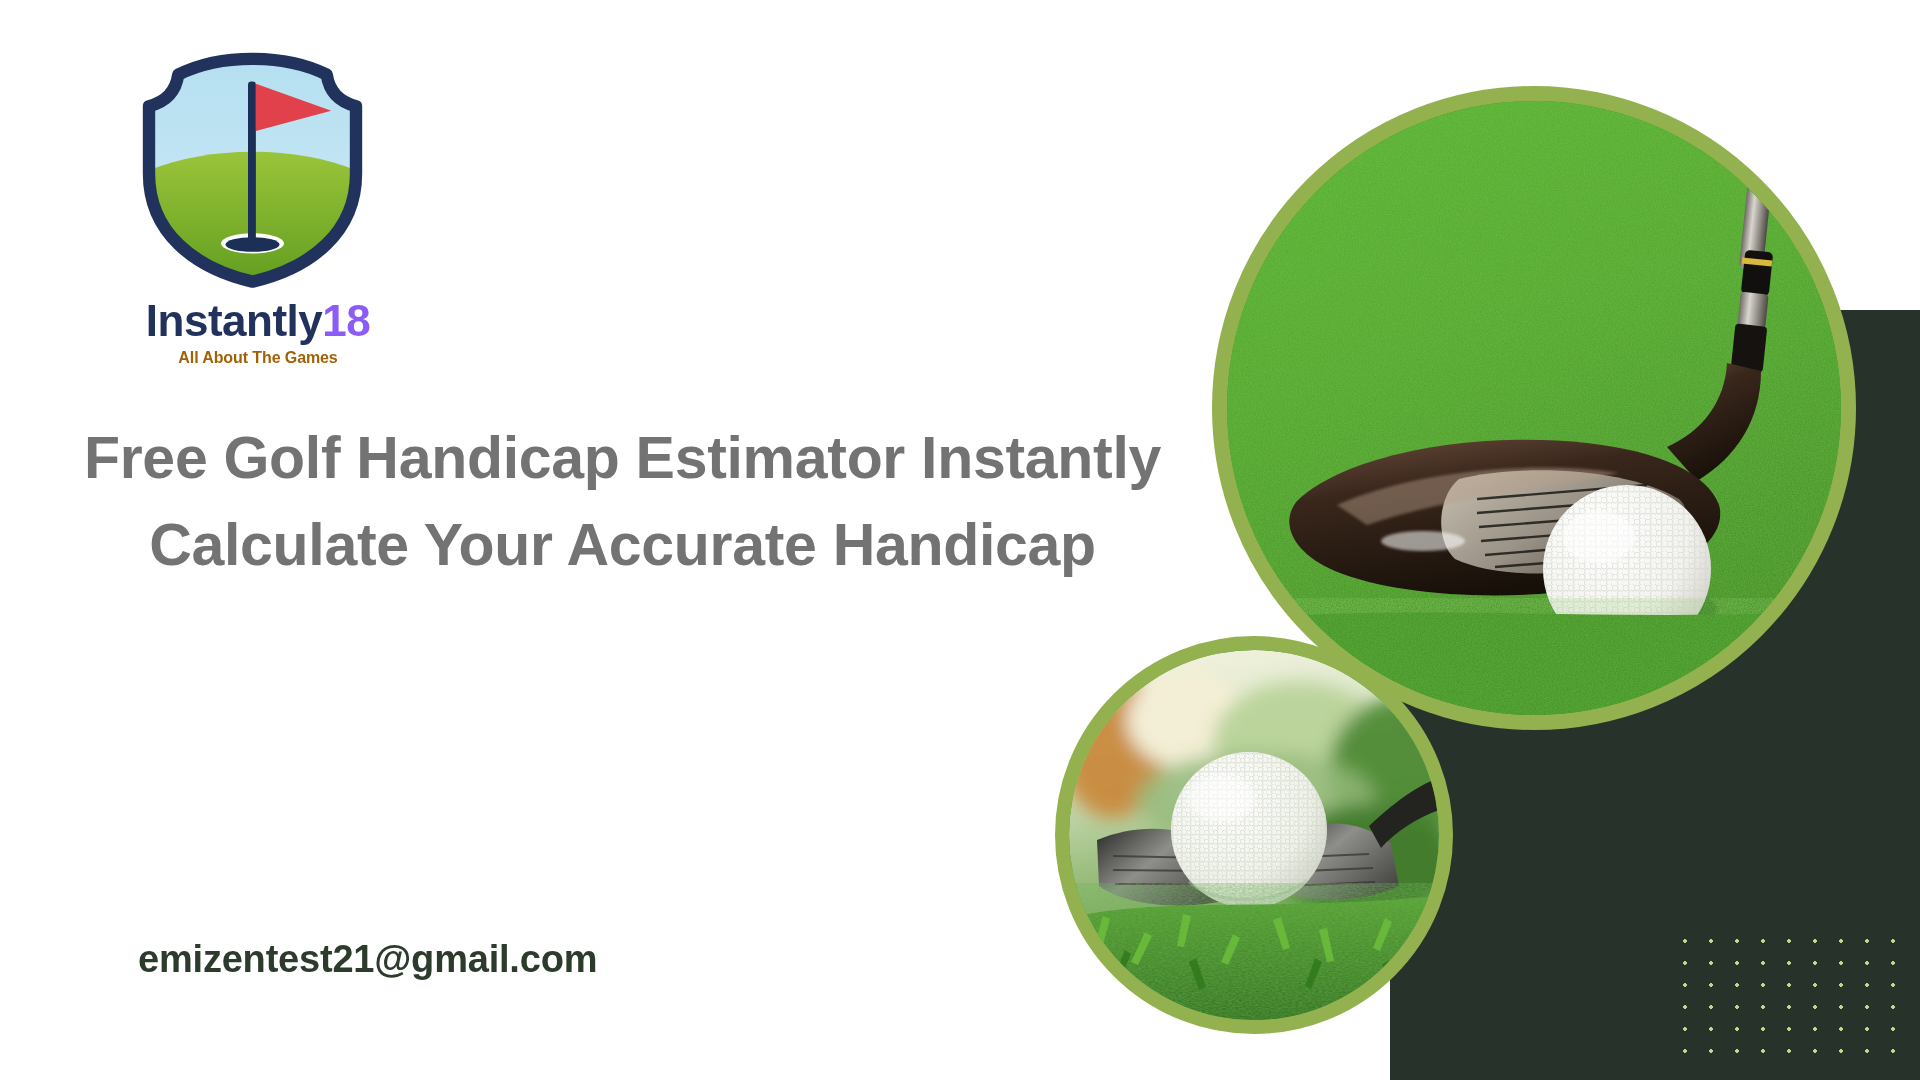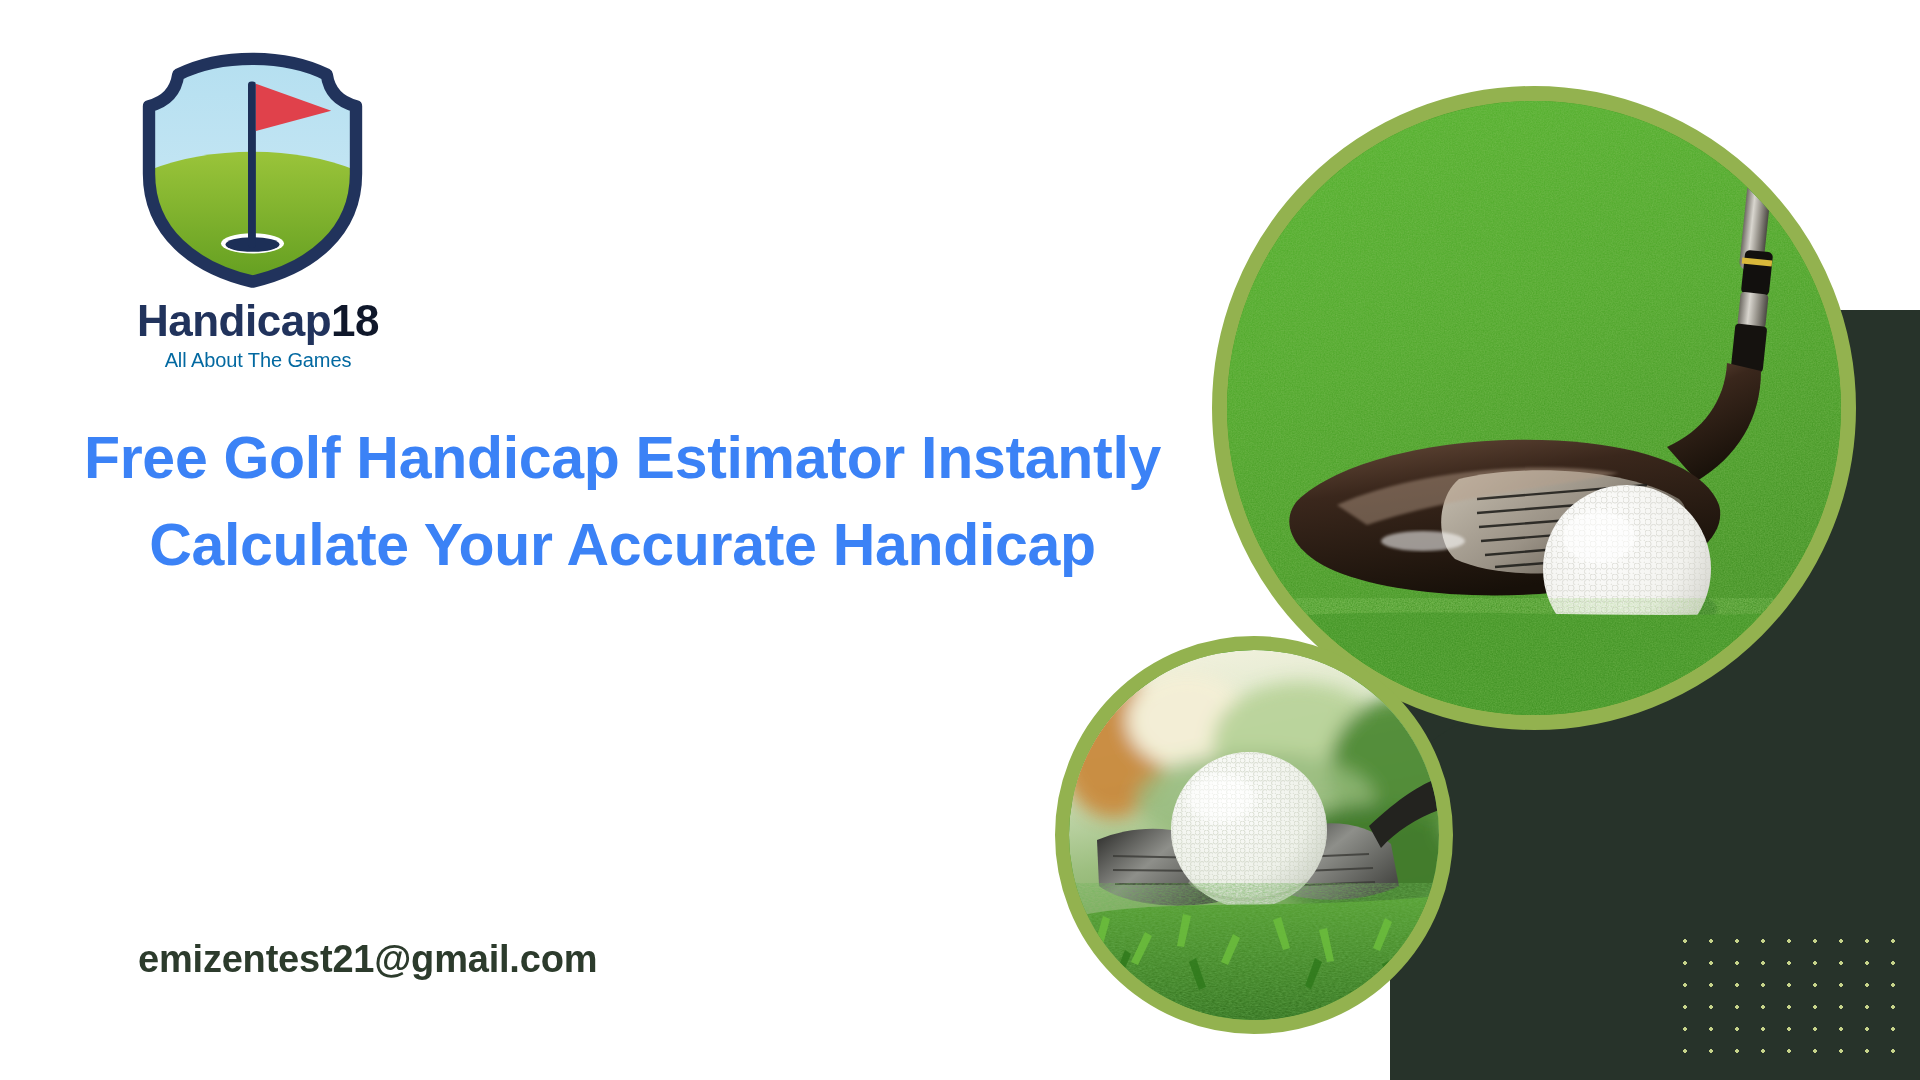--- a/index.html
+++ b/index.html
@@ -69,40 +69,40 @@
   .logo-title {
     margin: 10px 0 0 0;
     text-align: center;
     font-size: 44px;
     font-weight: bold;
     letter-spacing: -0.5px;
     line-height: 1;
     white-space: nowrap;
   }
   .logo-title .nv { color: #21335c; }
-  .logo-title .rd { color: #0f172a; }
+  .logo-title .rd { color: #8b5cf6; }
   .logo-sub {
     margin: 6px 0 0 0;
     text-align: center;
-    font-size: 20px;
-    font-weight: normal;
-    color: #0369a1;
+    font-size: 16px;
+    font-weight: bold;
+    color: #a16207;
     letter-spacing: -0.1px;
     white-space: nowrap;
   }
 
   
   .headline {
     position: absolute;
     left: 40px;
     top: 415px;
     width: 1165px;
     z-index: 5;
     text-align: center;
-    color: #3b82f6;
+    color: #737373;
     font-size: 59px;
     font-weight: bold;
     line-height: 1.48;
     letter-spacing: -0.3px;
   }
 
   
   .email {
     position: absolute;
     left: 138px;
@@ -196,21 +196,21 @@
                  C 168 34 176 44 192 48
                  L 192 108
                  C 192 160 152 192 100 204
                  C 48 192 8 160 8 108
                  L 8 48
                  C 24 44 32 34 34 20
                  C 50 12 72 6 100 6 Z" fill="none" stroke="#21335c" stroke-width="11" stroke-linejoin="round"></path>
       </svg>
     </div>
     <div class="logo-title">
-      <span class="nv">Handicap</span><span class="rd">18</span>
+      <span class="nv">Instantly</span><span class="rd">18</span>
     </div>
     <div class="logo-sub">All About The Games</div>
   </div>
 
   <div class="headline">Free Golf Handicap Estimator Instantly Calculate Your Accurate Handicap</div>
 
   <div class="email">emizentest21@gmail.com</div>
 
   <div class="photo-big">
     <div class="photo-inner">

